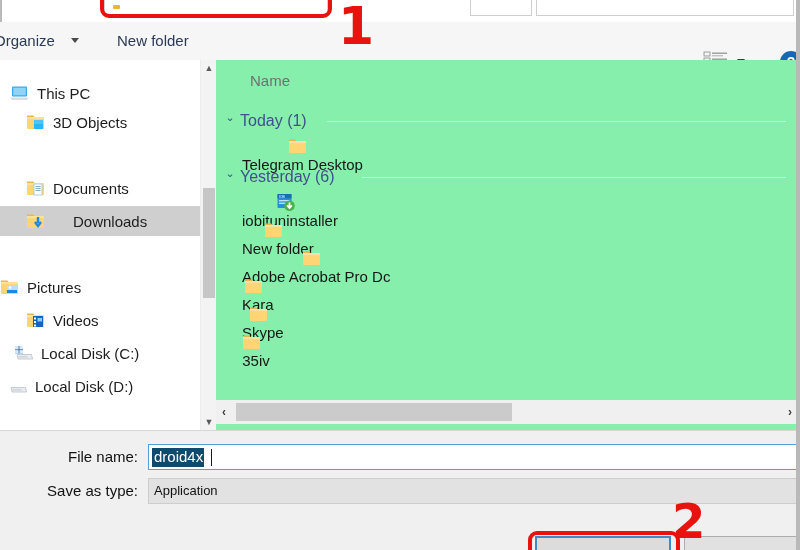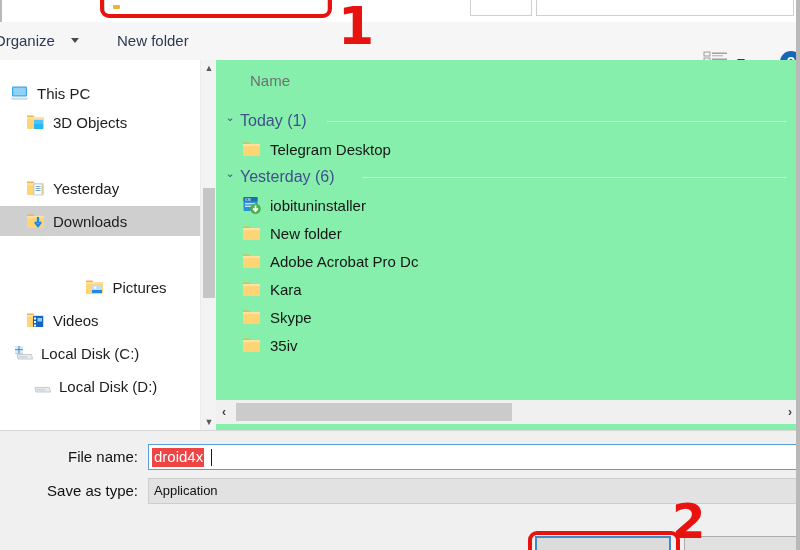--- a/index.html
+++ b/index.html
@@ -137,21 +137,21 @@
   .nav-item {
     position: absolute;
     left: 0;
     width: 200px; height: 30px;
     display: flex;
     align-items: center;
     font-size: 15px;
     color: #1d1d1d;
     white-space: nowrap;
   }
-  .nav-item.sel { background: #cfcfcf; }
+  .nav-item.sel { background: #cfcfcf; gap: 20px; }
   .nav-icon {
     width: 20px; height: 20px;
     margin-right: 7px;
     position: relative;
     flex: 0 0 auto;
   }
 
   
   .listpane {
     position: absolute;
@@ -190,20 +190,21 @@
   }
   .file-row {
     position: absolute;
     left: 26px;
     height: 26px;
     display: flex;
     align-items: center;
     font-size: 15px;
     color: #161616;
     white-space: nowrap;
+    flex-direction: column;
   }
   .file-icon {
     width: 20px; height: 20px;
     margin-right: 8px;
     position: relative;
     flex: 0 0 auto;
   }
 
   
   .vscroll {
@@ -268,21 +269,21 @@
     width: 652px; height: 26px;
     background: #ffffff;
     border: 1px solid #5a9fd4;
     box-sizing: border-box;
   }
   .filename-text {
     position: absolute;
     left: 3px; top: 3px;
     font-size: 15px;
     color: #ffffff;
-    background: #ef4444;
+    background: #0c4a6e;
     padding: 1px 1px 2px 2px;
     line-height: 16px;
     white-space: nowrap;
   }
   .caret-bar {
     position: absolute;
     left: 62px; top: 4px;
     width: 1px; height: 17px;
     background: #1a1a1a;
   }
@@ -406,32 +407,32 @@
         <div class="nav-item" style="top: 113px; padding-left: 26px;">
           <span class="nav-icon"><svg width="20" height="20" viewBox="0 0 20 20">
               <path d="M1 5.5 L1 3.5 L7.4 3.5 L8.8 5.5 Z" fill="#e8b849"></path>
               <rect x="1" y="5" width="17" height="12" rx="1" fill="#ffd475"></rect>
               <rect x="1" y="5" width="17" height="2.2" fill="#ffe0a0"></rect>
               <rect x="8" y="6" width="8" height="11" fill="#ffffff" stroke="#9ec6e0" stroke-width="0.8"></rect>
               <rect x="9.5" y="8" width="5" height="1" fill="#7fa8c4"></rect>
               <rect x="9.5" y="10" width="5" height="1" fill="#7fa8c4"></rect>
               <rect x="9.5" y="12" width="5" height="1" fill="#7fa8c4"></rect>
             </svg></span>
-          <span>Yesterday</span>
+          <span>Documents</span>
         </div>
         <div class="nav-item sel" style="top: 146px; padding-left: 26px;">
           <span class="nav-icon"><svg width="20" height="20" viewBox="0 0 20 20">
               <path d="M1 5.5 L1 3.5 L7.4 3.5 L8.8 5.5 Z" fill="#e8b849"></path>
               <rect x="1" y="5" width="17" height="12" rx="1" fill="#ffd475"></rect>
               <rect x="1" y="5" width="17" height="2.2" fill="#ffe0a0"></rect>
               <path d="M12 6 L12 12 M9 11 L12 15 L15 11" stroke="#1e88e5" stroke-width="2.4" fill="none"></path>
             </svg></span>
           <span>Downloads</span>
         </div>
-        <div class="nav-item" style="top: 212px; padding-left: 26px; justify-content: center;">
+        <div class="nav-item" style="top: 212px; ">
           <span class="nav-icon"><svg width="20" height="20" viewBox="0 0 20 20">
               <path d="M1 5.5 L1 3.5 L7.4 3.5 L8.8 5.5 Z" fill="#e8b849"></path>
               <rect x="1" y="5" width="17" height="12" rx="1" fill="#ffd475"></rect>
               <rect x="1" y="5" width="17" height="2.2" fill="#ffe0a0"></rect>
               <rect x="7" y="8" width="10" height="8" fill="#bbdefb"></rect>
               <rect x="7" y="13" width="10" height="3" fill="#1e88e5"></rect>
               <circle cx="10" cy="10.5" r="1.3" fill="#ffffff"></circle>
             </svg></span>
           <span>Pictures</span>
         </div>
@@ -453,21 +454,21 @@
               <path d="M3 11.5 L17.5 11.5 L18.5 16 L4 16 Z" fill="#e9edf0" stroke="#b8c0c6" stroke-width="0.8"></path>
               <rect x="4.5" y="13" width="9" height="1.6" fill="#cfd6db"></rect>
               <rect x="1" y="3" width="8" height="7.5" fill="#0f6cbd"></rect>
               <rect x="1" y="3" width="3.6" height="3.4" fill="#ffffff" opacity="0.85"></rect>
               <rect x="5.4" y="3" width="3.6" height="3.4" fill="#ffffff" opacity="0.85"></rect>
               <rect x="1" y="7.1" width="3.6" height="3.4" fill="#ffffff" opacity="0.85"></rect>
               <rect x="5.4" y="7.1" width="3.6" height="3.4" fill="#ffffff" opacity="0.85"></rect>
             </svg></span>
           <span>Local Disk (C:)</span>
         </div>
-        <div class="nav-item" style="top: 311px; padding-left: 32px;">
+        <div class="nav-item" style="top: 311px; padding-left: 8px;">
           <span class="nav-icon"><svg width="20" height="20" viewBox="0 0 20 20">
               <path d="M3 11.5 L17.5 11.5 L18.5 16 L4 16 Z" fill="#e9edf0" stroke="#b8c0c6" stroke-width="0.8"></path>
               <rect x="4.5" y="13" width="9" height="1.6" fill="#cfd6db"></rect>
             </svg></span>
           <span>Local Disk (D:)</span>
         </div>
       </div>
 
     <div class="vscroll">
       <div class="arrow" style="top:0;">▲</div>

